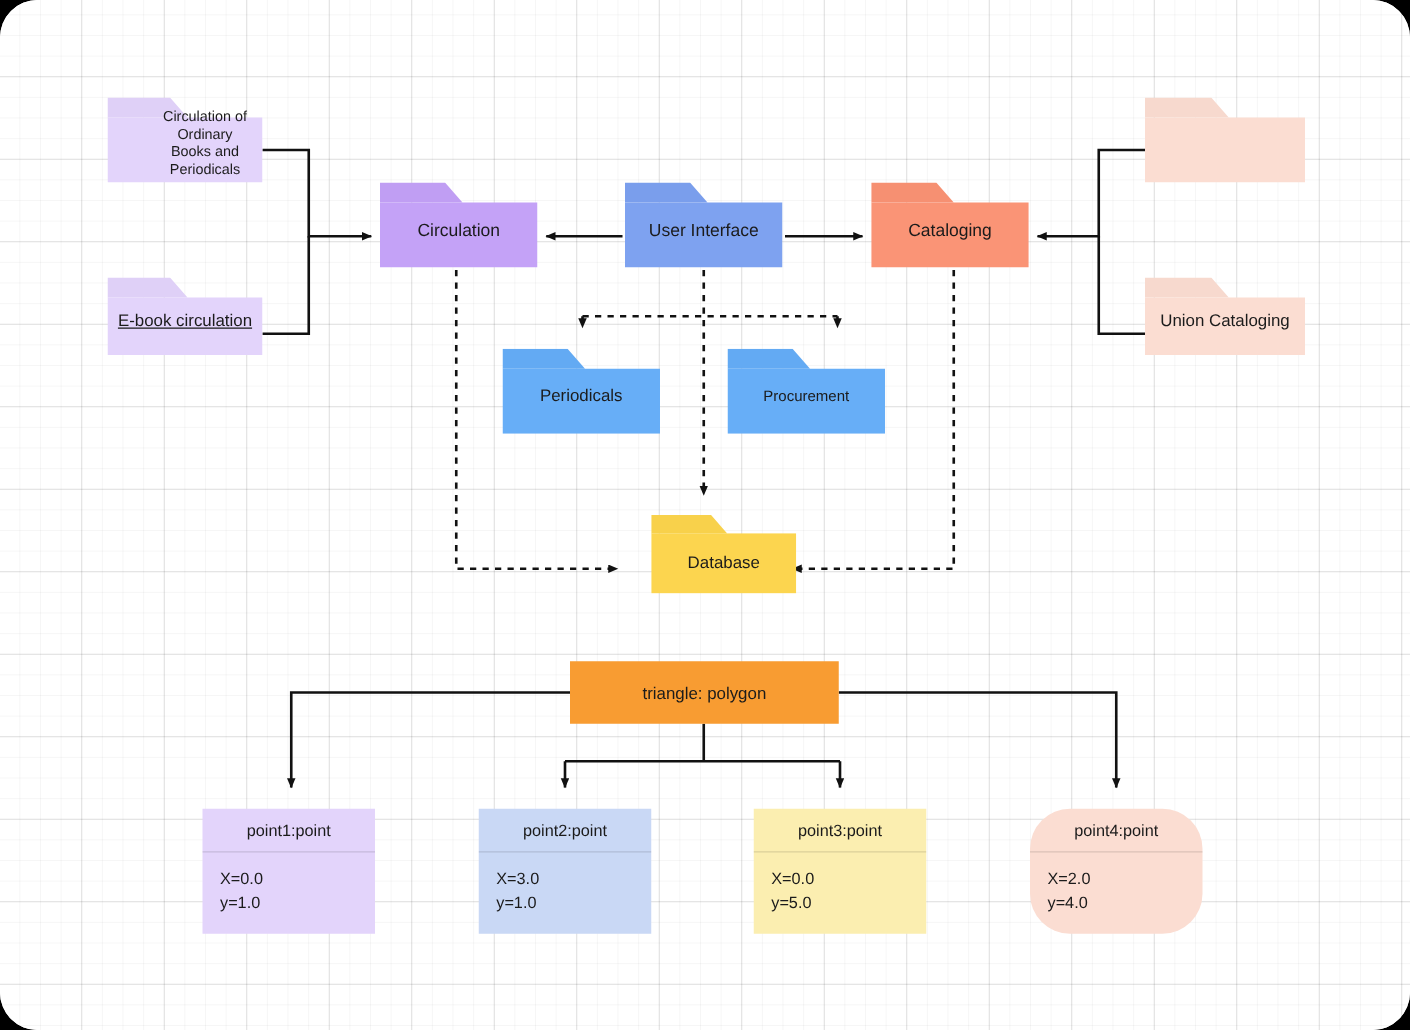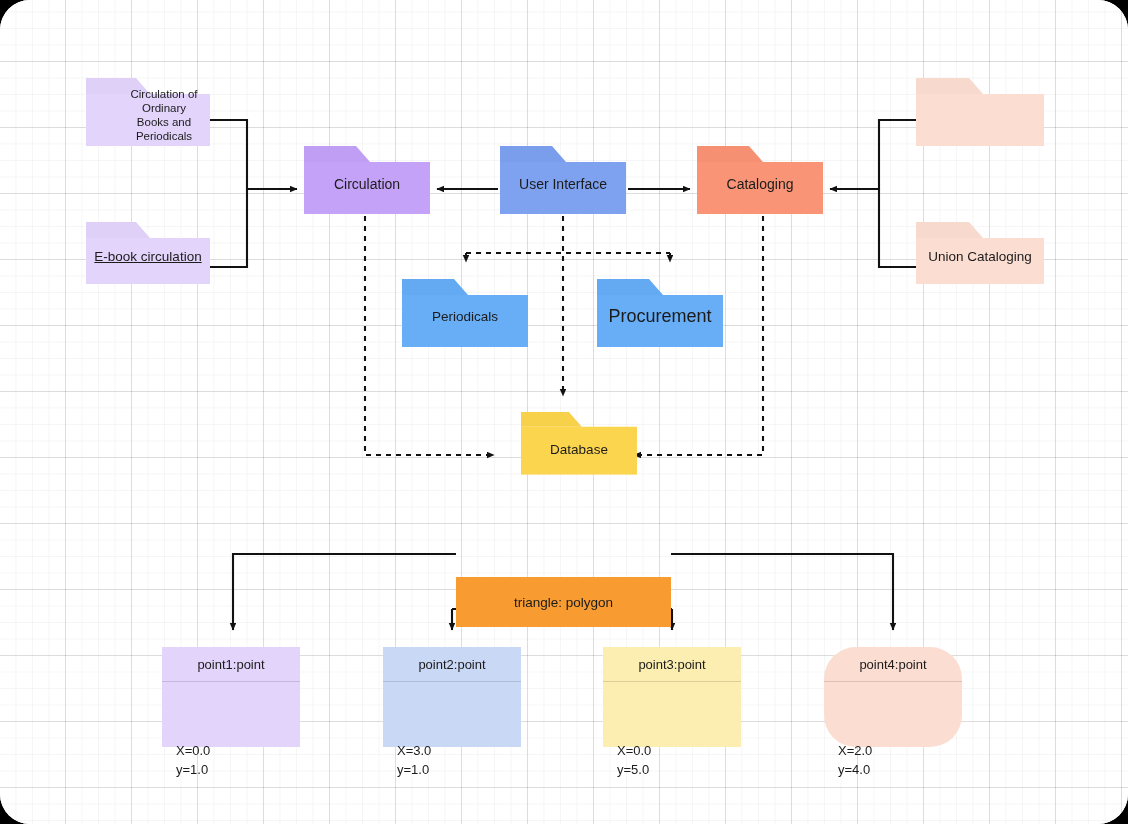--- a/index.html
+++ b/index.html
@@ -32,39 +32,38 @@
     line-height:1.22;
   }
   .folder .fshape{
     position:absolute;inset:0;
   }
   .folder .flabel{position:relative;z-index:2;padding:0 8px;}
 
   
   .classbox{
     position:absolute;box-sizing:border-box;
-    display:flex;flex-direction:column;gap:48px;
+    display:flex;flex-direction:column;
   }
   .classbox .cb-title{
     text-align:center;
     padding:10px 6px 9px 6px;
     color:#1b1b1b;
     border-bottom:1px solid rgba(0,0,0,0.13);
   }
   .classbox .cb-body{
     padding:12px 14px 10px 14px;
     color:#1b1b1b;
     line-height:1.45;
     flex:1;
   }
   .rectnode{
     position:absolute;box-sizing:border-box;
     display:flex;align-items:center;justify-content:center;
     color:#1b1b1b;
-    margin-top:48px;
   }
 </style>
 </head>
 <body>
 
 <div id="canvas">
   <div id="grid"></div>
 
   <svg id="edges" viewBox="0 0 1128 824" xmlns="http://www.w3.org/2000/svg">
     <defs>
@@ -153,21 +152,21 @@
         </svg>
         <div class="flabel" style="margin-top: 8.8px;">Union Cataloging</div>
       </div>
       <div class="folder" style="left: 402px; top: 279px; width: 126px; height: 68px; font-size: 13.5px;">
         <svg class="fshape" viewBox="0 0 126 68" preserveAspectRatio="none">
           <path d="M0,0 L52,0 L66,16 L0,16 Z" fill="#63aaf3"></path>
           <rect x="0" y="16" width="126" height="52" fill="#67aef7"></rect>
         </svg>
         <div class="flabel" style="margin-top: 8.8px;">Periodicals</div>
       </div>
-      <div class="folder" style="left: 597px; top: 279px; width: 126px; height: 68px; font-size: 18px;">
+      <div class="folder" style="left: 582px; top: 279px; width: 126px; height: 68px; font-size: 12px;">
         <svg class="fshape" viewBox="0 0 126 68" preserveAspectRatio="none">
           <path d="M0,0 L52,0 L66,16 L0,16 Z" fill="#63aaf3"></path>
           <rect x="0" y="16" width="126" height="52" fill="#67aef7"></rect>
         </svg>
         <div class="flabel" style="margin-top: 8.8px;">Procurement</div>
       </div>
       <div class="folder" style="left: 501px; top: 412px; width: 116px; height: 68px; font-size: 13.5px; margin-left: 20px;">
         <svg class="fshape" viewBox="0 0 126 68" preserveAspectRatio="none">
           <path d="M0,0 L52,0 L66,16 L0,16 Z" fill="#f8d14b"></path>
           <rect x="0" y="16" width="126" height="52" fill="#fcd54f"></rect>

